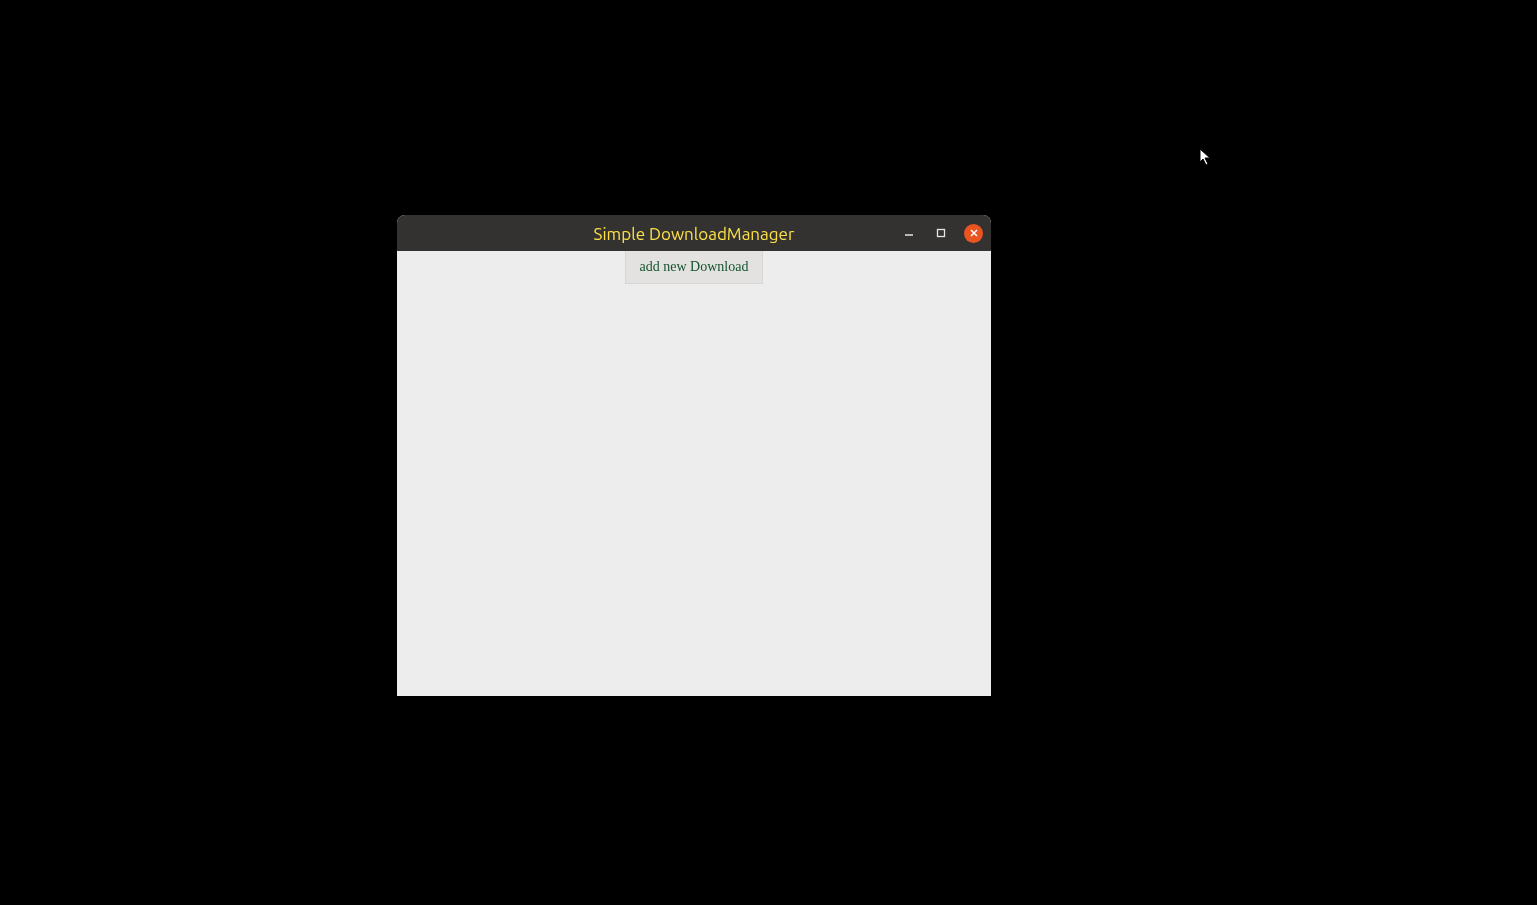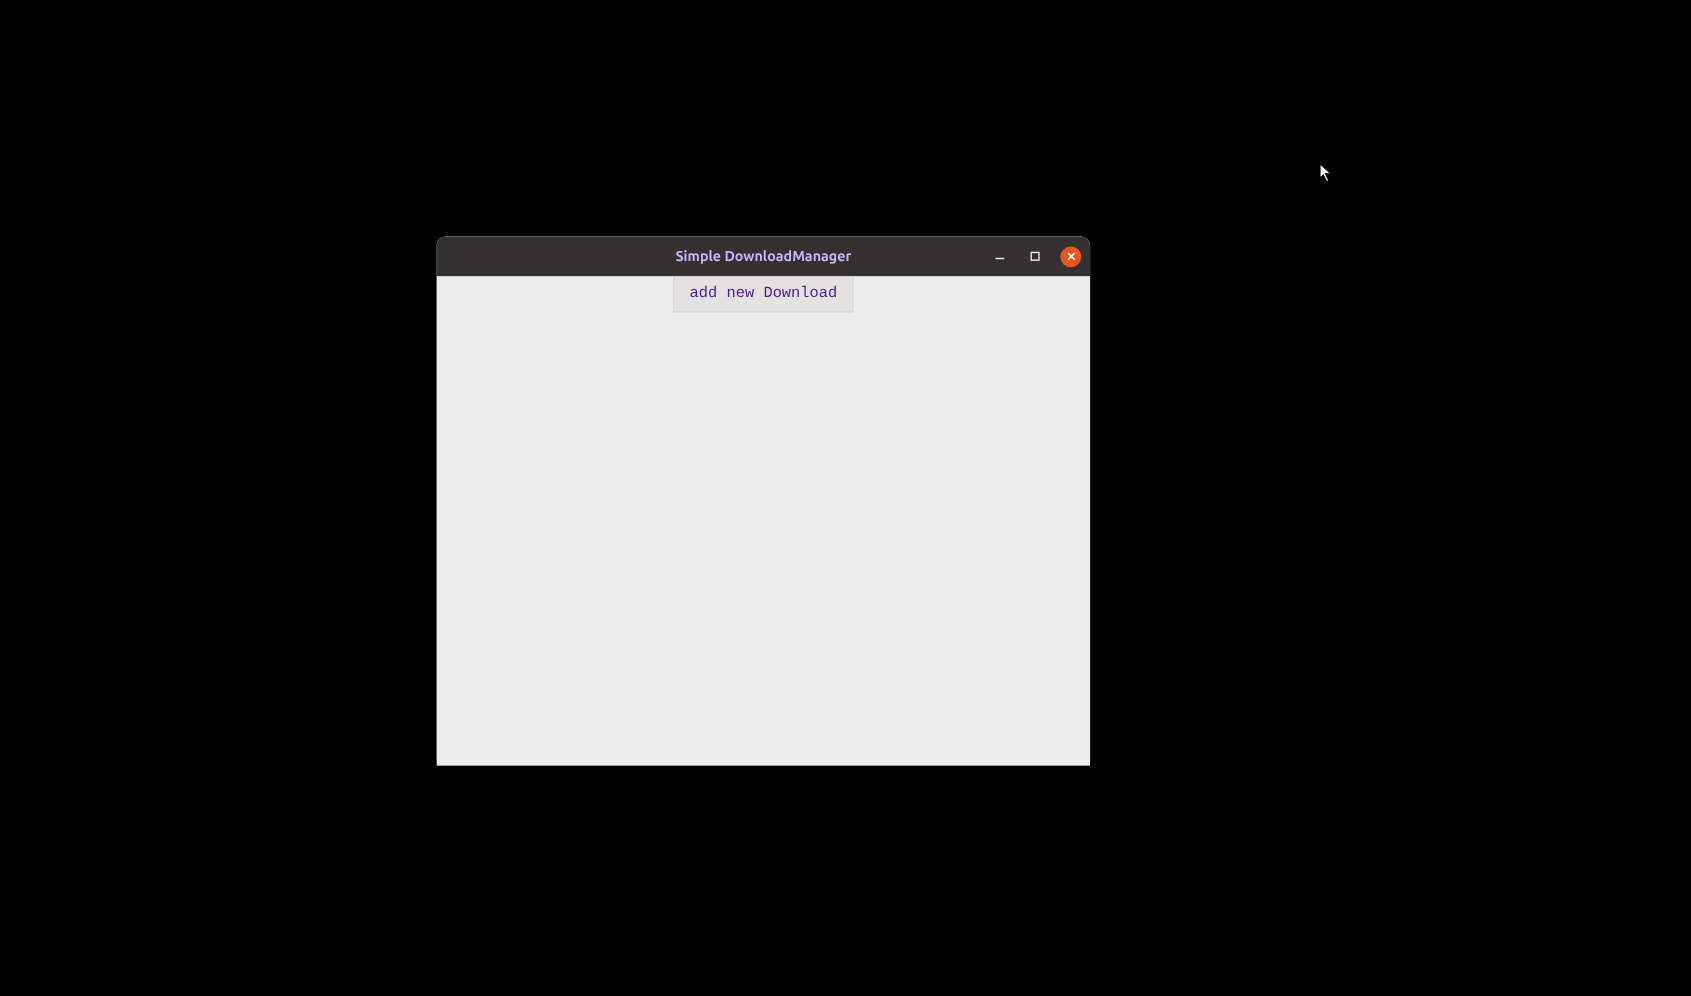--- a/index.html
+++ b/index.html
@@ -32,23 +32,23 @@
     .titlebar {
       height: 36px;
       background: #333230;
       display: flex;
       align-items: center;
       justify-content: center;
       position: relative;
     }
     
     .window-title {
-      color: #c4b5fd;
-      font-size: 13px;
-      font-weight: bold;
+      color: #fde047;
+      font-size: 17px;
+      font-weight: normal;
     }
     
     .window-controls {
       position: absolute;
       right: 8px;
       top: 0;
       height: 36px;
       display: flex;
       align-items: center;
       gap: 14px;
@@ -86,25 +86,25 @@
       display: flex;
       flex-direction: column;
       align-items: center;
       padding-top: 0;
     }
     
     .add-download-btn {
       background: #e3e2e0;
       border: 1px solid #d8d7d5;
       border-top: none;
-      color: #4c1d95;
+      color: #14532d;
       font-size: 14px;
       padding: 8px 14px;
       cursor: pointer;
-      font-family: Liberation Mono, monospace;
+      font-family: Liberation Serif, serif;
     }
     
     .cursor {
       position: absolute;
       left: 1199px;
       top: 148px;
       width: 14px;
       height: 20px;
       pointer-events: none;
     }

